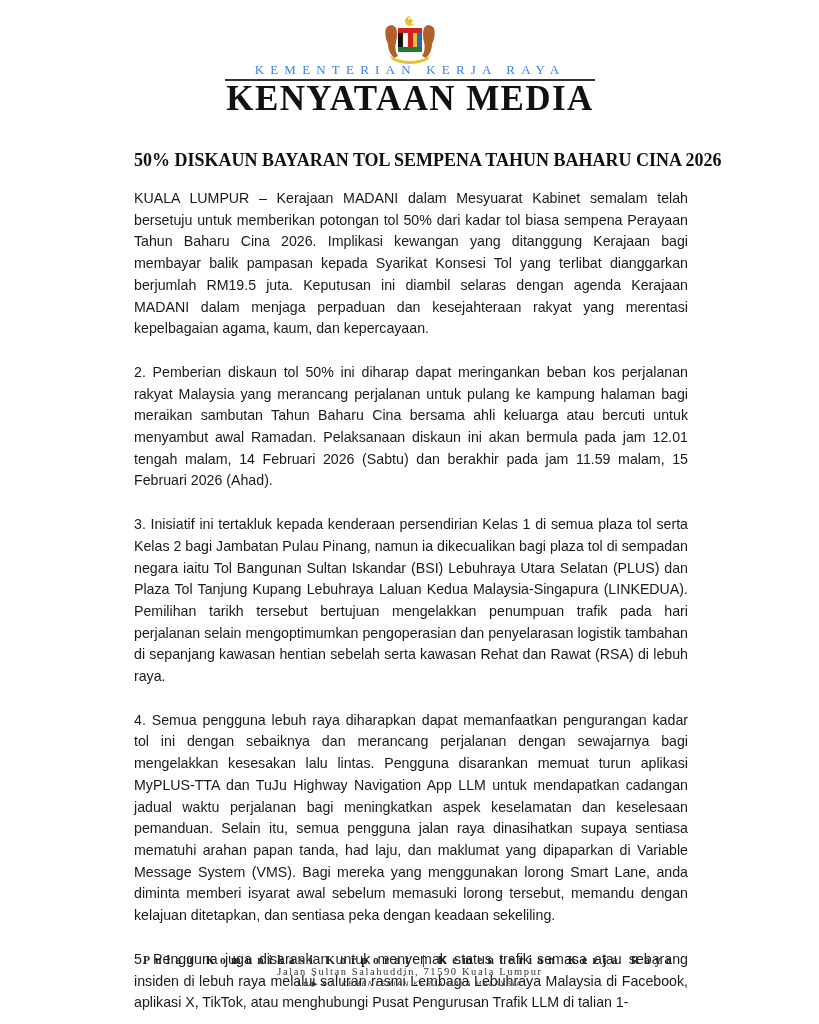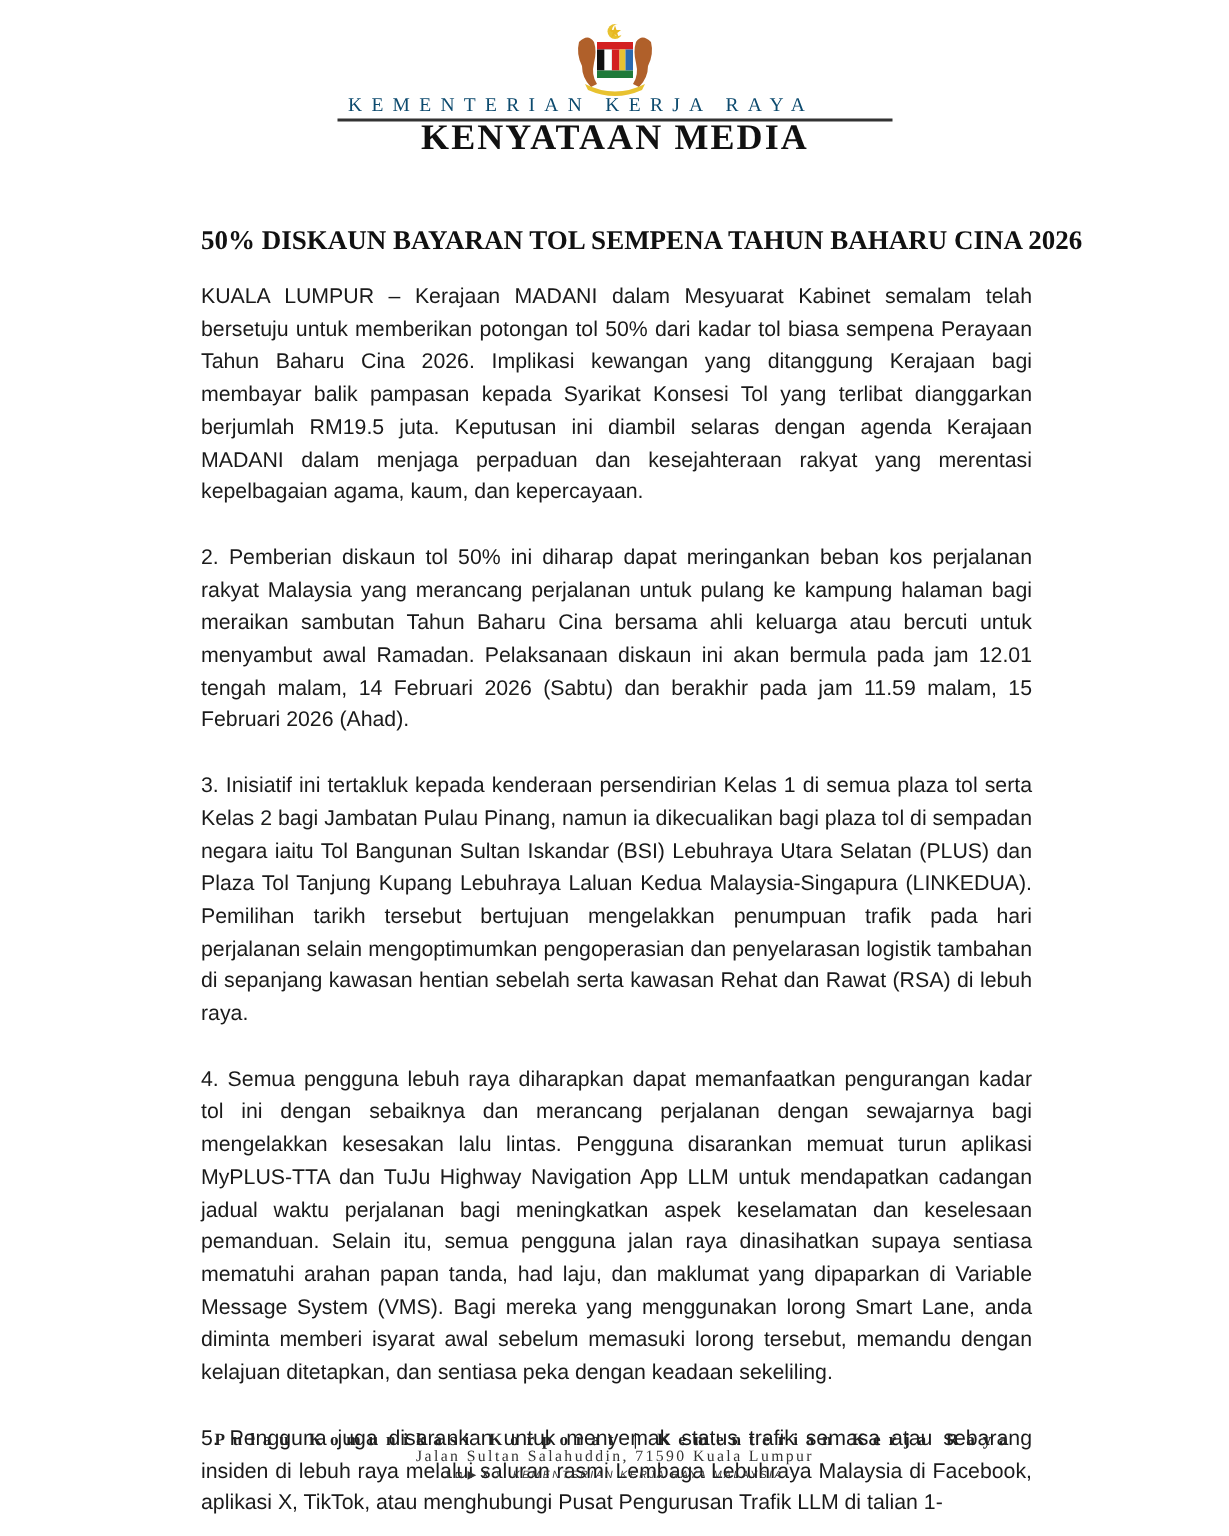--- a/index.html
+++ b/index.html
@@ -1,22 +1,22 @@
 <!DOCTYPE html>
 <html><head>
 <meta charset="utf-8">
 <style>
   html, body { margin: 0; padding: 0; background: #ffffff; }
   body { width: 819px; height: 1024px; position: relative; overflow: hidden; color: #111; }
   .crest { position: absolute; left: 378px; top: 14px; width: 64px; height: 50px; }
-  .ministry { position: absolute; left: 232px; top: 62px; width: 356px; text-align: left;
-    font-family: "Liberation Serif", serif; font-size: 13px; letter-spacing: 6.2px; color: #0c4a6e; white-space: nowrap; }
+  .ministry { position: absolute; left: 232px; top: 62px; width: 356px; text-align: center;
+    font-family: "Liberation Serif", serif; font-size: 13px; letter-spacing: 6.2px; color: #3b82f6; white-space: nowrap; }
   .rule { position: absolute; left: 225px; top: 79px; width: 370px; height: 2px; background: #333; }
   .kenyataan { position: absolute; left: 222px; top: 79px; width: 376px; text-align: center;
-    font-family: "Liberation Serif", serif; font-weight: bold; font-size: 24px; letter-spacing: 1.4px; color: #111; white-space: nowrap; }
+    font-family: "Liberation Serif", serif; font-weight: bold; font-size: 35px; letter-spacing: 1.4px; color: #111; white-space: nowrap; }
   .title { position: absolute; left: 134px; top: 150px; width: 554px; text-align: center;
     font-family: Liberation Serif, serif; font-weight: bold; font-size: 18px; color: #111; white-space: nowrap; }
   .body { position: absolute; left: 134px; top: 188px; width: 554px;
     font-family: "Liberation Sans", sans-serif; font-size: 14.2px; line-height: 21.7px; color: #1a1a1a; text-align: justify; }
   .para { margin: 0 0 22px 0; }
   .para b { font-weight: normal; }
   .footer { position: absolute; left: 130px; top: 954px; width: 560px; text-align: center; font-family: "Liberation Serif", serif; color: #333; }
   .f1 { font-size: 11.5px; font-weight: bold; letter-spacing: 5.2px; white-space: nowrap; color: #222; }
   .f2 { font-size: 10.5px; letter-spacing: 1.6px; line-height: 12px; white-space: nowrap; }
   .f3 { font-size: 10.5px; letter-spacing: 1.6px; line-height: 12px; white-space: nowrap; }

